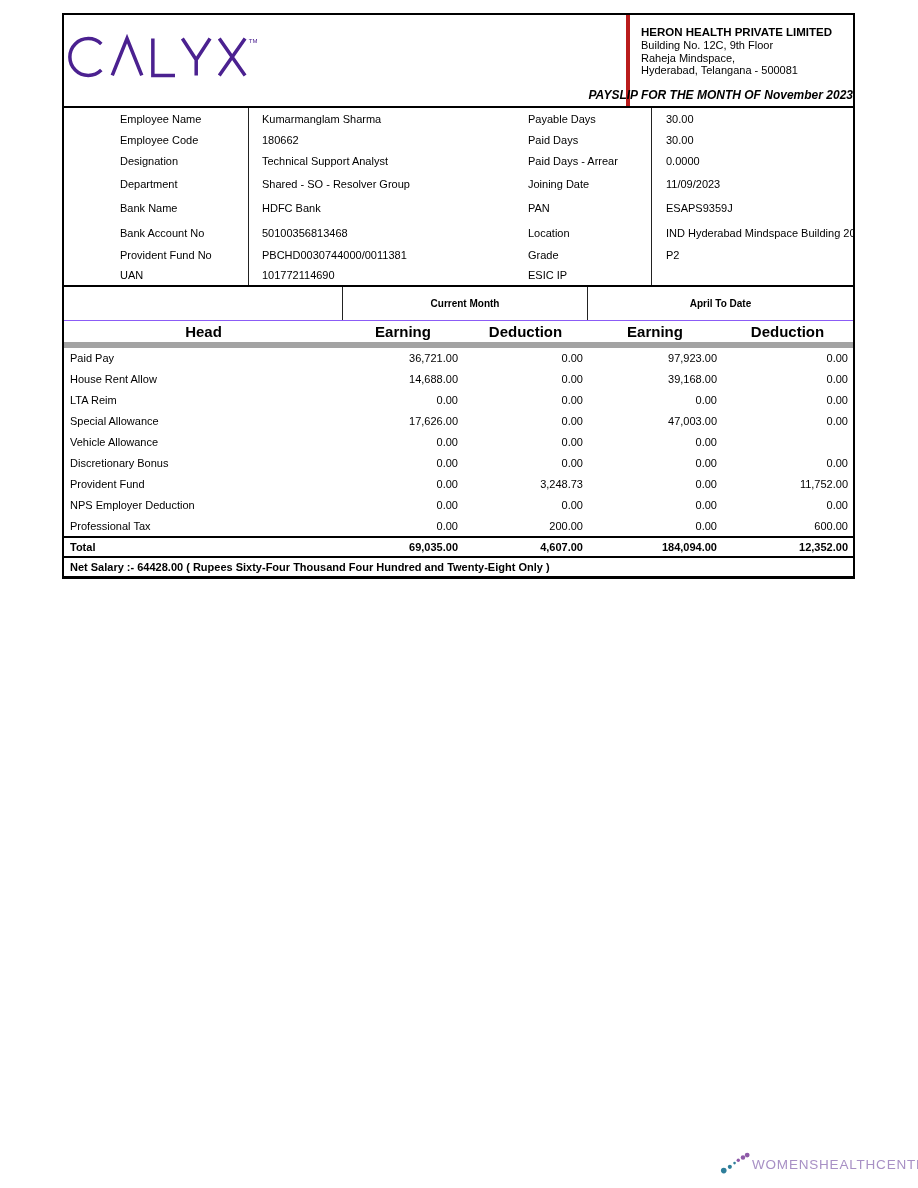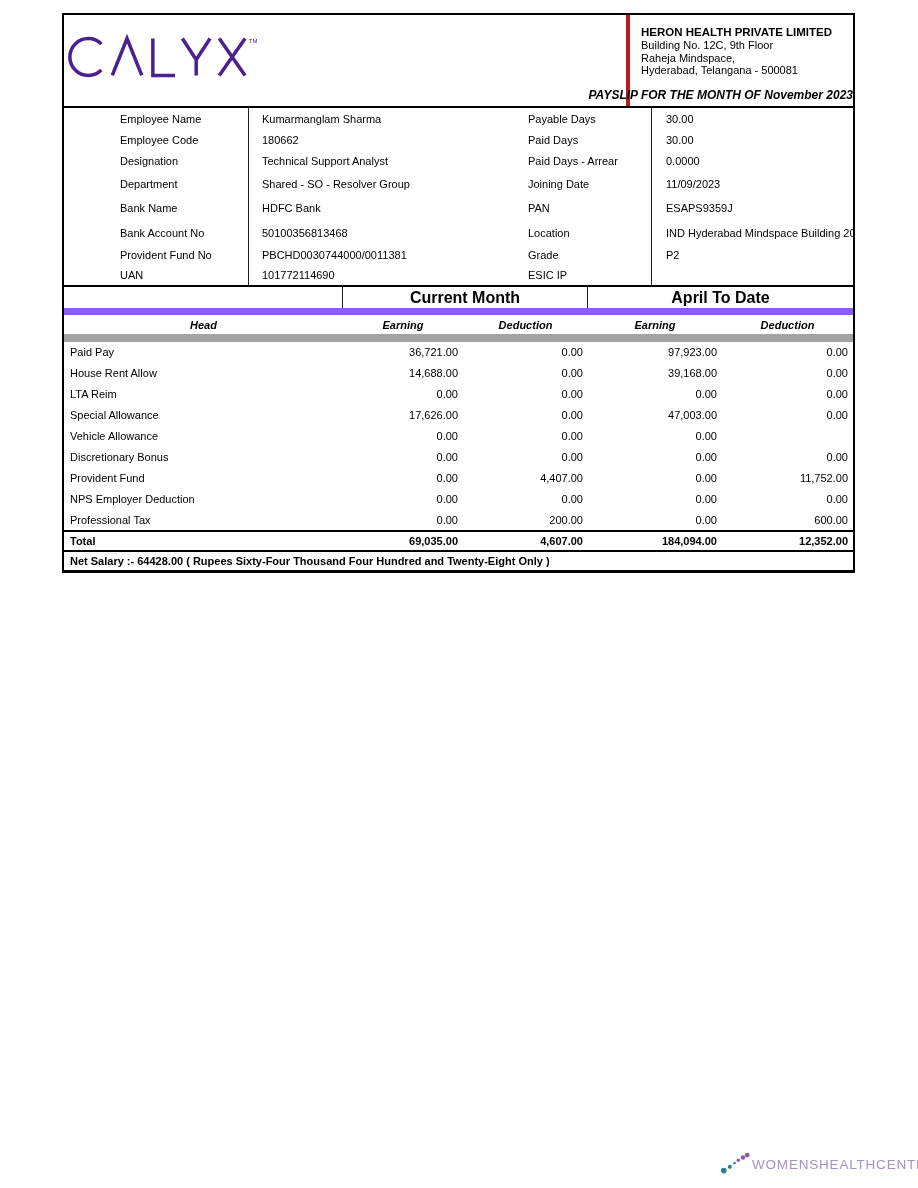--- a/index.html
+++ b/index.html
@@ -31,29 +31,29 @@
     grid-template-rows:21px 21px 22px 23px 25px 25px 20px 20px;
     font-size:11px;
   }
   .info-table .cell{display:flex;align-items:center;overflow:hidden;white-space:nowrap;}
   .info-table .lbl1{padding-left:12px;border-right:1px solid #222;margin-left:44px;}
   .info-table .val1{padding-left:13px;}
   .info-table .lbl2{padding-left:12px;border-right:1px solid #222;}
   .info-table .val2{padding-left:14px;}
   
   .sal-h1{
-    display:grid;grid-template-columns:279px 245px 1fr;height:28px;box-sizing:border-box;
-    border-bottom:7px solid #8b5cf6;font-size:16px;font-weight:bold;
+    display:grid;grid-template-columns:279px 245px 1fr;height:34px;box-sizing:border-box;
+    border-bottom:1px solid #8b5cf6;font-size:10px;font-weight:bold;
   }
   .sal-h1 .gcell{display:flex;align-items:center;justify-content:center;}
   .sal-h1 .g0{border-right:1px solid #222;}
   .sal-h1 .g1{border-right:1px solid #222;}
   .sal-h2{
     display:grid;grid-template-columns:279px 120px 125px 134px 1fr;height:27px;box-sizing:border-box;
-    border-bottom:8px solid #a3a3a3;font-size:11px;font-weight:bold;font-style:italic;
+    border-bottom:6px solid #a3a3a3;font-size:15px;font-weight:bold;
   }
   .sal-h2 .hcell{display:flex;align-items:center;justify-content:center;}
   .sal-body{display:flex;flex-direction:column;height:188px;font-size:11px;}
   .sal-row{flex:1;display:grid;grid-template-columns:279px 120px 125px 134px 1fr;}
   .sal-row .head-cell{display:flex;align-items:center;padding-left:6px;white-space:nowrap;}
   .num{display:flex;align-items:center;justify-content:flex-end;padding-right:5px;white-space:nowrap;}
   .sal-total{
     display:grid;grid-template-columns:279px 120px 125px 134px 1fr;height:20px;box-sizing:border-box;
     border-top:2px solid #000;font-size:11px;font-weight:bold;
   }
@@ -190,21 +190,21 @@
     <div class="sal-row">
       <div class="head-cell">Discretionary Bonus</div>
       <div class="num">0.00</div>
       <div class="num">0.00</div>
       <div class="num">0.00</div>
       <div class="num">0.00</div>
     </div>
     <div class="sal-row">
       <div class="head-cell">Provident Fund</div>
       <div class="num">0.00</div>
-      <div class="num">4,407.00</div>
+      <div class="num">3,248.73</div>
       <div class="num">0.00</div>
       <div class="num">11,752.00</div>
     </div>
     <div class="sal-row">
       <div class="head-cell">NPS Employer Deduction</div>
       <div class="num">0.00</div>
       <div class="num">0.00</div>
       <div class="num">0.00</div>
       <div class="num">0.00</div>
     </div>

